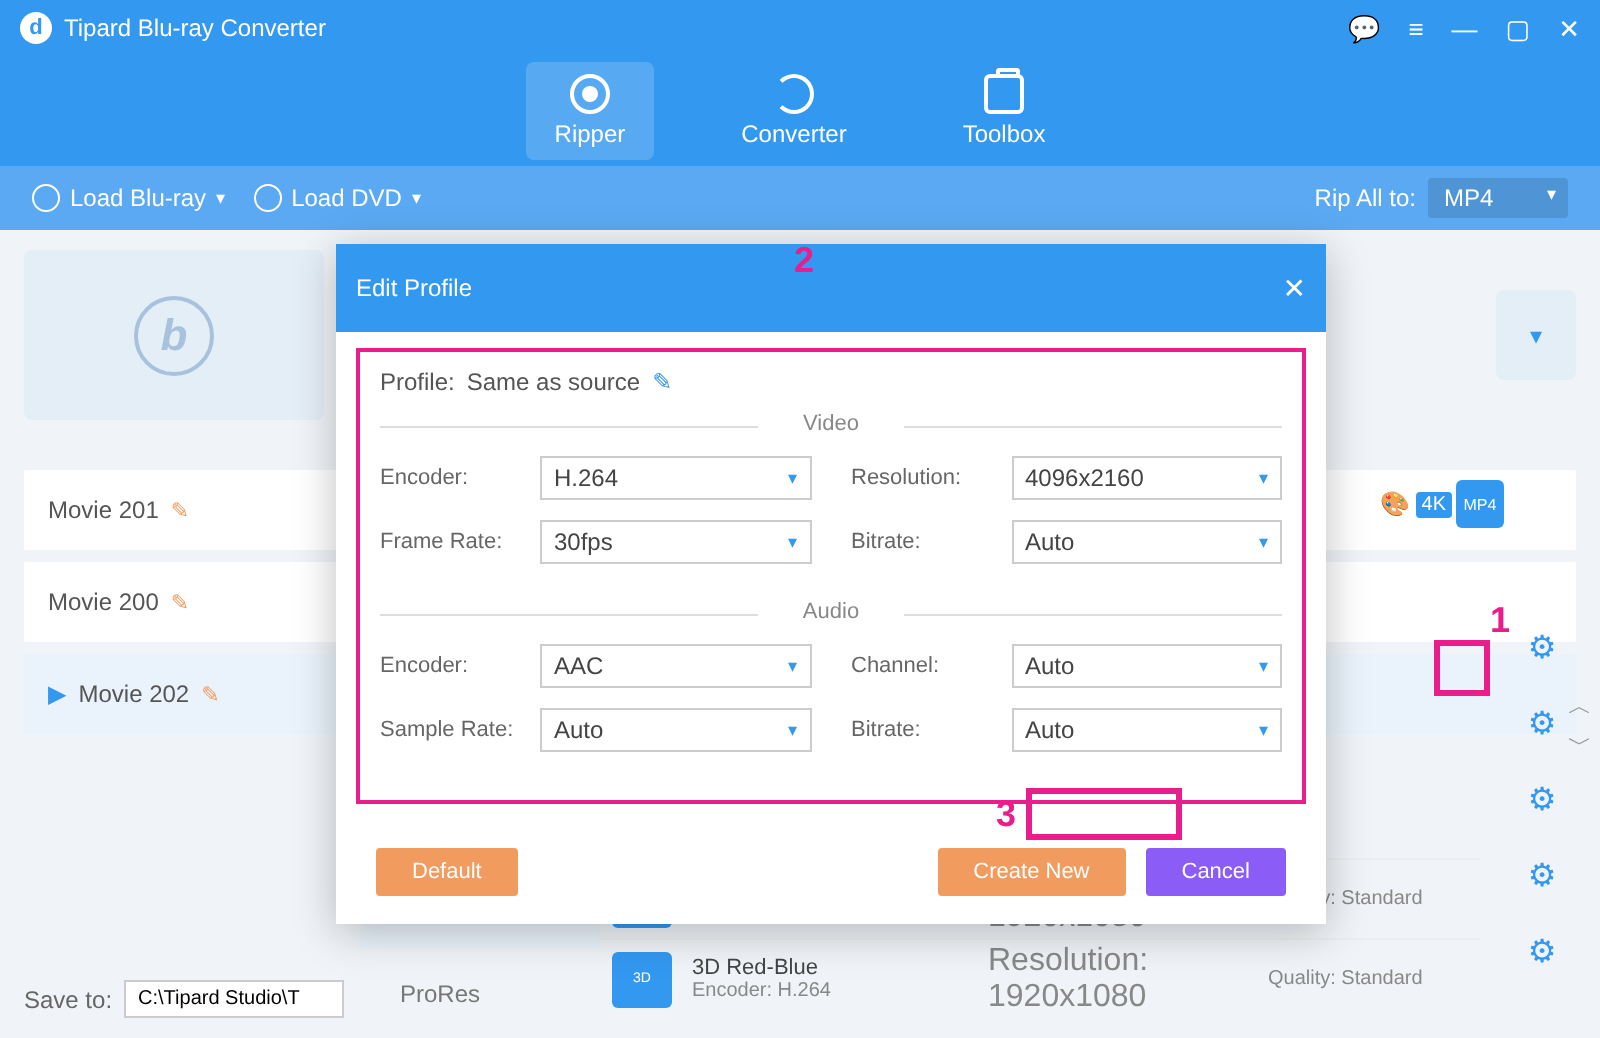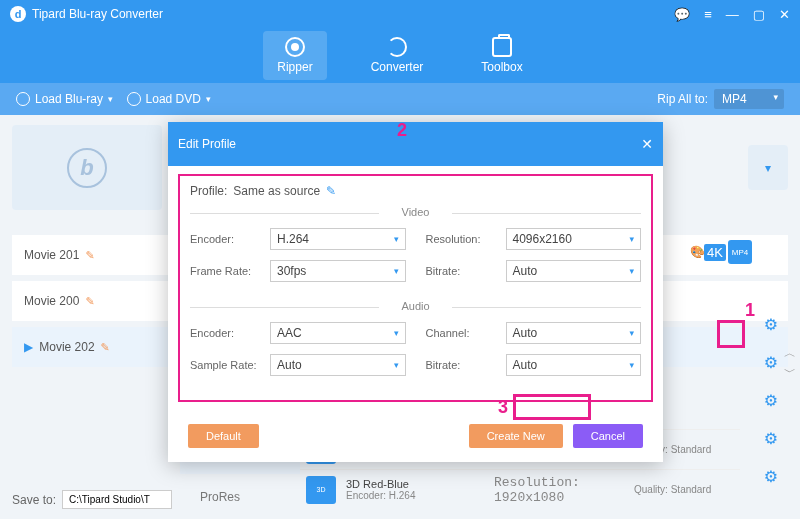--- a/index.html
+++ b/index.html
@@ -28,33 +28,33 @@
 .leftpane{position:absolute;left:12px;top:10px;width:150px;}
 .sourcebox{height:85px;background:#e4eef7;border-radius:4px;display:flex;align-items:center;justify-content:center;}
 .sourcebox .bd{width:40px;height:40px;border-radius:50%;border:2px solid #a8c2dd;color:#a8c2dd;display:flex;align-items:center;justify-content:center;font-size:22px;font-style:italic;font-weight:bold;}
 .rightdrop{position:absolute;right:12px;top:30px;width:40px;height:45px;background:#e4eef7;border-radius:4px;display:flex;align-items:center;justify-content:center;color:#3398f0;}
 .mlist{position:absolute;left:12px;top:120px;right:12px;}
 .mrow{height:40px;background:#fff;margin-bottom:6px;display:flex;align-items:center;padding:0 12px;font-size:12px;color:#555;}
 .mrow.sel{background:#eaf3fc;}
 .mrow .pen{color:#f29b5f;margin-left:6px;font-size:11px;cursor:pointer;}
 .mrow .play{color:#3398f0;margin-right:6px;}
 .fmtbadge{position:absolute;right:48px;top:125px;display:flex;align-items:center;}
-.fmtbadge .b4k{background:#3398f0;color:#fff;font-size:13px;padding:1px 3px;border-radius:2px;margin-right:2px;}
+.fmtbadge .b4k{background:#3398f0;color:#fff;font-size:10px;padding:1px 3px;border-radius:2px;margin-right:2px;}
 .fmtbadge .mp4{background:#3398f0;width:24px;height:24px;border-radius:3px;color:#fff;font-size:8px;display:flex;align-items:center;justify-content:center;}
 .palette{position:absolute;right:92px;top:130px;width:18px;height:18px;color:#f29b5f;}
 .sidefmt{position:absolute;left:180px;bottom:0;width:120px;height:90px;display:flex;flex-direction:column;}
 .sidefmt div{flex:1;display:flex;align-items:center;padding-left:20px;color:#777;cursor:pointer;}
 .sidefmt div.on{background:#eaf3fc;color:#333;}
 .reslist{position:absolute;left:300px;right:60px;bottom:0;height:90px;}
 .resrow{height:40px;display:flex;align-items:center;gap:10px;border-top:1px solid #eee;padding:0 6px;}
 .resrow .ribadge{width:30px;height:28px;background:#3398f0;border-radius:3px;color:#fff;font-size:7px;display:flex;align-items:center;justify-content:center;text-align:center;}
 .resrow .ri-main{flex:1;}
 .resrow .ri-title{font-size:11px;color:#444;}
 .resrow .ri-sub{font-size:10px;color:#888;}
-.resrow .ri-res{font-size:13px;color:#888;width:130px;font-family:Liberation Mono, monospace;}
+.resrow .ri-res{font-size:16px;color:#888;width:130px;}
 .resrow .ri-q{font-size:10px;color:#888;width:100px;}
 .gearcol{position:absolute;right:20px;top:200px;display:flex;flex-direction:column;gap:20px;}
 .gearcol .gear{width:18px;height:18px;color:#3398f0;cursor:pointer;font-size:16px;display:flex;align-items:center;justify-content:center;}
 .arrows{position:absolute;right:4px;top:230px;display:flex;flex-direction:column;gap:2px;color:#999;font-size:9px;}
 .saveto{position:absolute;left:12px;bottom:10px;display:flex;align-items:center;gap:6px;color:#666;font-size:11px;}
 .saveto input{border:1px solid #ccc;padding:3px 6px;width:110px;font-size:10px;}
 
 .modal{position:absolute;left:168px;top:122px;width:495px;background:#fff;box-shadow:0 4px 20px rgba(0,0,0,0.25);}
 .modal .mhead{height:44px;background:#3398f0;color:#fff;display:flex;align-items:center;padding:0 10px;font-size:12px;}
 .modal .mhead .mclose{margin-left:auto;cursor:pointer;font-size:14px;}

